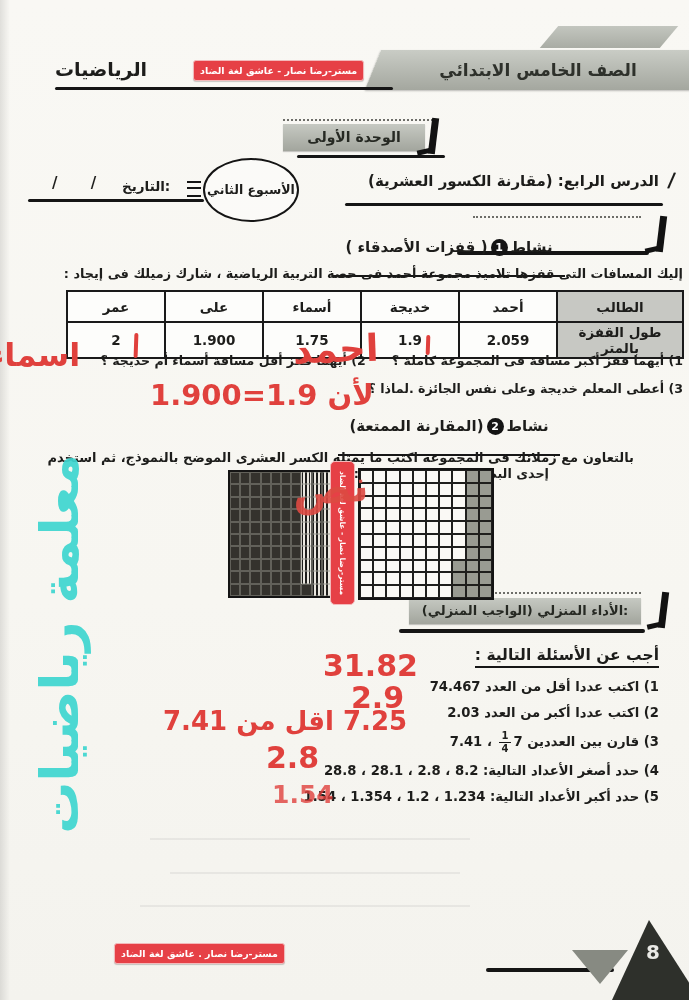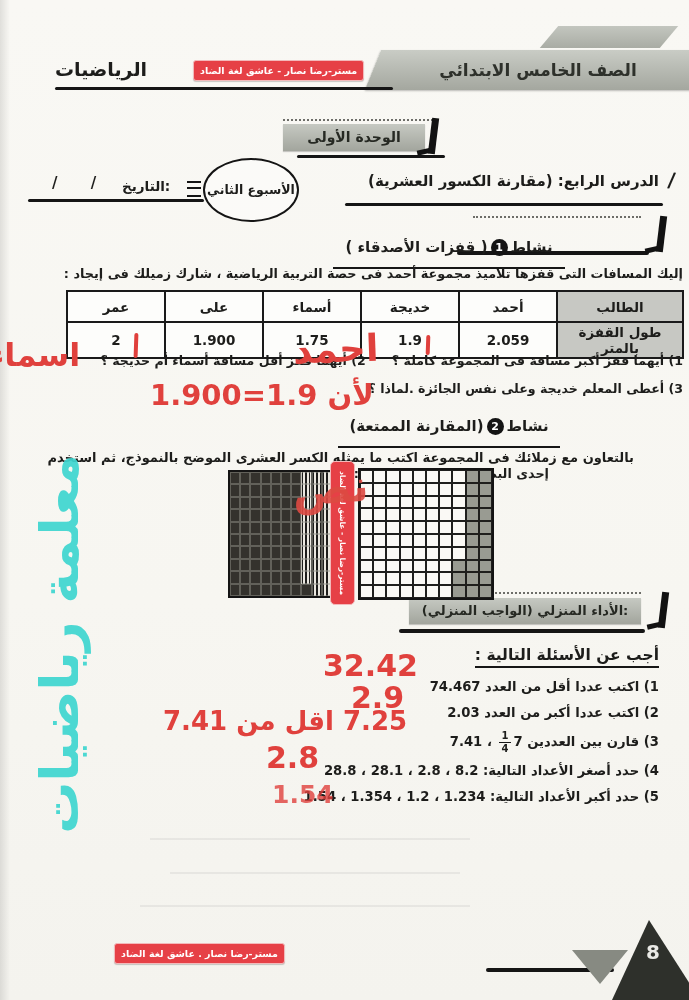--- a/index.html
+++ b/index.html
@@ -54,21 +54,21 @@
   .date-label{left:122px;top:178px;font-size:13.5px;font-weight:700;}
   .date-value{left:52px;top:174px;font-size:15px;font-weight:700;letter-spacing:14px;}
   .date-line{left:28px;top:199px;width:176px;height:2.5px;}
 
   .class-banner{right:48px;top:222px;width:162px;height:25px;font-size:13.5px;line-height:25px;}
   .class-dotted{right:48px;top:216px;width:168px;}
   .class-underline{right:40px;top:251px;width:192px;height:4px;}
   .class-mark{right:24px;top:216px;}
 
   .activity-head{font-size:15px;font-weight:700;text-align:center;
-      border-bottom:2.5px solid #161616;padding-bottom:11px;}
+      border-bottom:2.5px solid #161616;padding-bottom:19px;}
   .act1-head{left:333px;top:238px;width:232px;}
   .act2-head{left:338px;top:417px;width:222px;}
   .numcircle{display:inline-block;width:17px;height:17px;border-radius:50%;
       background:#141414;color:#fff;font-size:11px;line-height:17px;text-align:center;
       vertical-align:middle;margin:0 3px;}
 
   .intro1{right:6px;top:266px;width:678px;font-size:12.8px;font-weight:700;
       text-align:right;letter-spacing:-.2px;white-space:nowrap;}
   .intro2a{right:55px;top:450px;width:610px;font-size:13px;font-weight:700;text-align:right;white-space:nowrap;}
   .intro2b{right:140px;top:466px;font-size:12.8px;font-weight:700;text-align:right;white-space:nowrap;}
@@ -449,21 +449,21 @@
     <div class="q">2) اكتب عددا أكبر من العدد 2.03</div>
     <div class="q tall">
       <span>3) قارن بين العددين</span>
       <span>7</span><span class="frac"><span class="top">1</span><span class="bot">4</span></span>
       <span>، 7.41</span>
     </div>
     <div class="q">4) حدد أصغر الأعداد التالية: 8.2 ، 2.8 ، 28.1 ، 28.8</div>
     <div class="q">5) حدد أكبر الأعداد التالية: 1.234 ، 1.2 ، 1.354 ، 1.54</div>
   </div>
 
-  <div class="hw hw1">32.42</div>
+  <div class="hw hw1">31.82</div>
   <div class="hw hw2">2.9</div>
   <div class="hw hw3">7.25 اقل من 7.41</div>
   <div class="hw hw4">2.8</div>
   <div class="hw hw5">1.54</div>
 
   <div class="watermark abs">معلمة رياضيات</div>
 
   <div class="smudge abs" style="left:150px;top:838px;width:320px;"></div>
   <div class="smudge abs" style="left:170px;top:872px;width:290px;"></div>
   <div class="smudge abs" style="left:140px;top:905px;width:330px;"></div>

